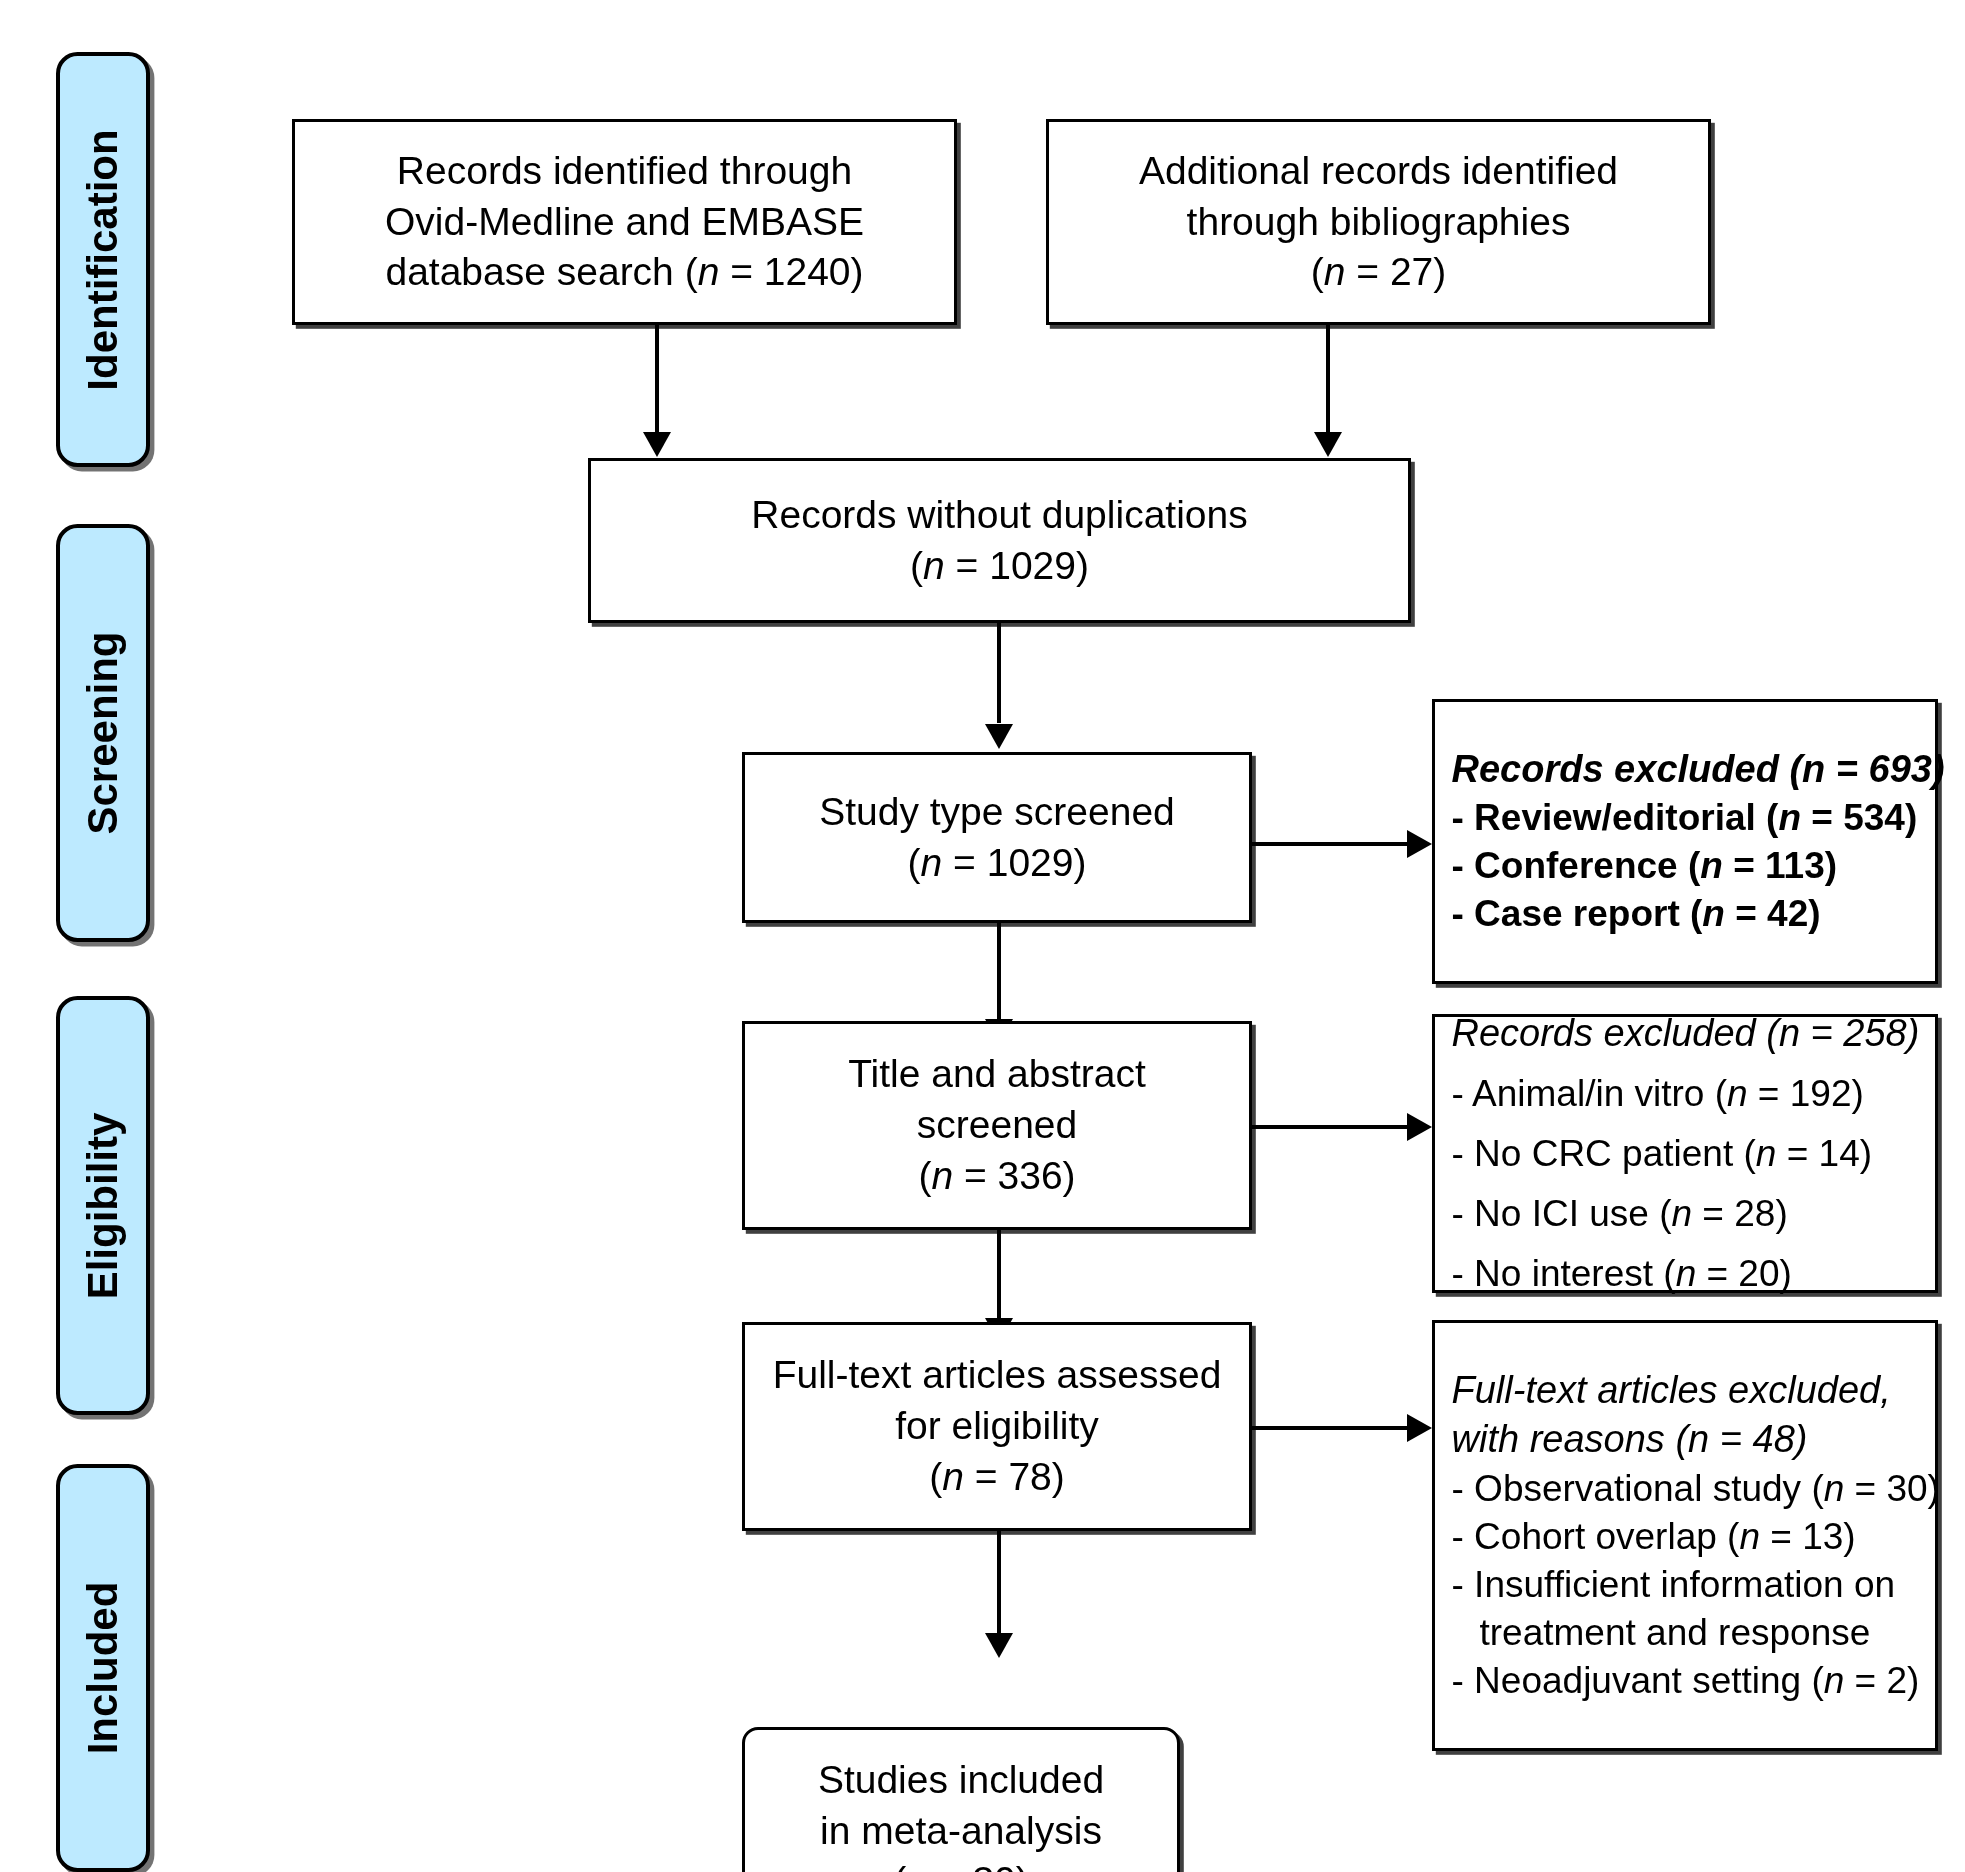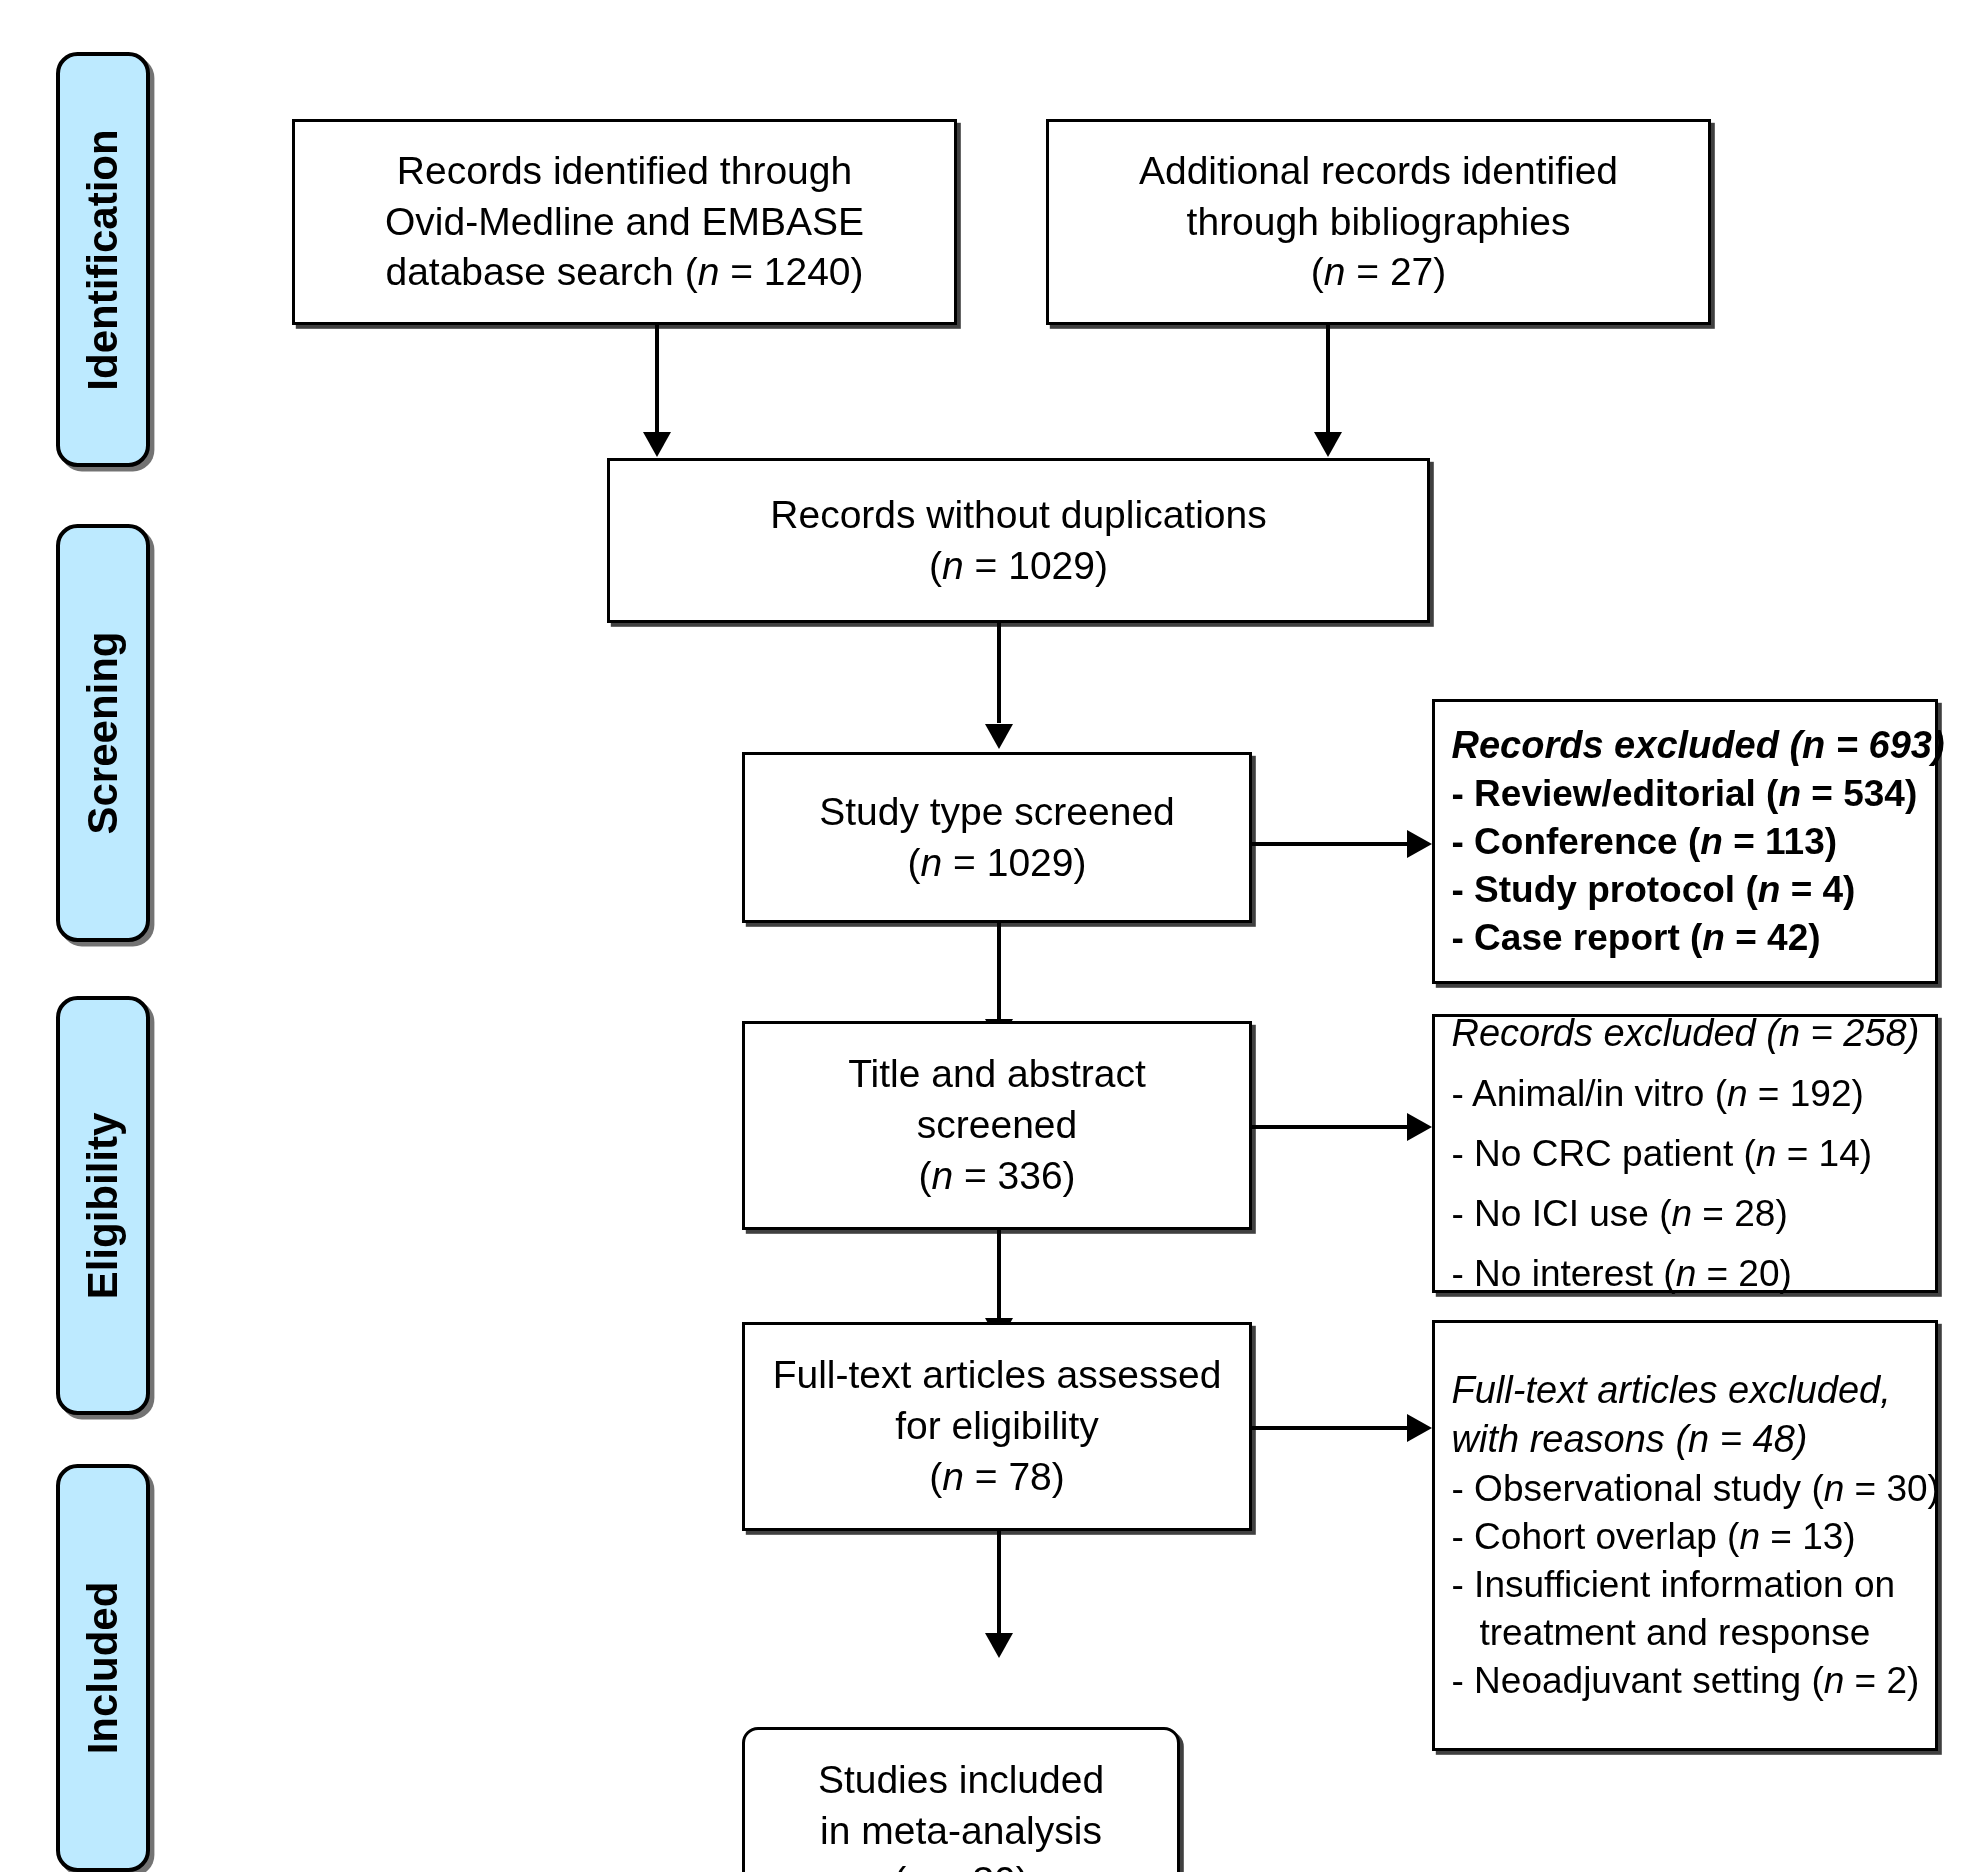--- a/index.html
+++ b/index.html
@@ -148,21 +148,21 @@
     <div class="line">through bibliographies</div>
     <div class="line"><span>(</span><em class="n">n</em><span> = 27)</span></div>
   </div>
 
   <div class="vline" style="left:655px; top:325px; width:3.8px; height:108px;"></div>
   <div class="arrow-down" style="left:643px; top:432px;"></div>
 
   <div class="vline" style="left:1326px; top:325px; width:3.8px; height:108px;"></div>
   <div class="arrow-down" style="left:1314px; top:432px;"></div>
 
-  <div class="flowbox" style="left:588px; top:458px; width:823px; height:165px;margin-left:19px;">
+  <div class="flowbox" style="left:588px; top:458px; width:823px; height:165px;">
     <div class="line">Records without duplications</div>
     <div class="line"><span>(</span><em class="n">n</em><span> =  1029)</span></div>
   </div>
 
   <div class="vline" style="left:997px; top:622px; width:3.8px; height:101px;"></div>
   <div class="arrow-down" style="left:985px; top:724px;"></div>
 
   <div class="flowbox" style="left:742px; top:752px; width:510px; height:171px;">
     <div class="line">Study type screened</div>
     <div class="line"><span>(</span><em class="n">n</em><span> = 1029)</span></div>
@@ -171,21 +171,20 @@
   <div class="hline" style="left:1252px; top:842px; width:155px;"></div>
   <div class="arrow-right" style="left:1407px; top:830px;"></div>
 
   <div class="vline" style="left:997px; top:923px; width:3.8px; height:96px;"></div>
   <div class="arrow-down" style="left:985px; top:1019px;"></div>
 
   <div class="exclbox" style="left:1432px; top:699px; width:506px; height:285px;font-weight:bold;">
     <div class="head"><span>Records excluded (</span><em class="n">n</em><span> = 693)</span></div>
     <div class="item"><span>- Review/editorial (</span><em class="n">n</em><span> = 534)</span></div>
     <div class="item"><span>- Conference (</span><em class="n">n</em><span> = 113)</span></div>
-    <div class="item"><span>- Study protocol (</span><em class="n">n</em><span> = 4)</span></div>
     <div class="item"><span>- Case report (</span><em class="n">n</em><span> = 42)</span></div>
   </div>
 
   <div class="flowbox" style="left:742px; top:1021px; width:510px; height:209px;">
     <div class="line">Title and abstract</div>
     <div class="line">screened</div>
     <div class="line"><span>(</span><em class="n">n</em><span> = 336)</span></div>
   </div>
 
   <div class="hline" style="left:1252px; top:1125px; width:155px;"></div>

